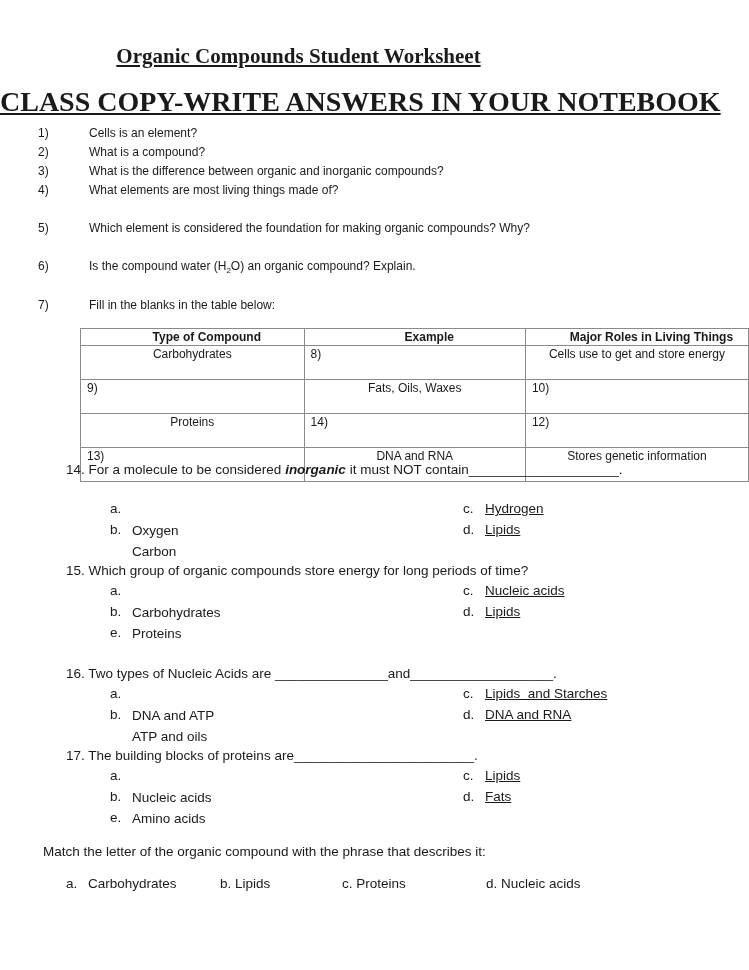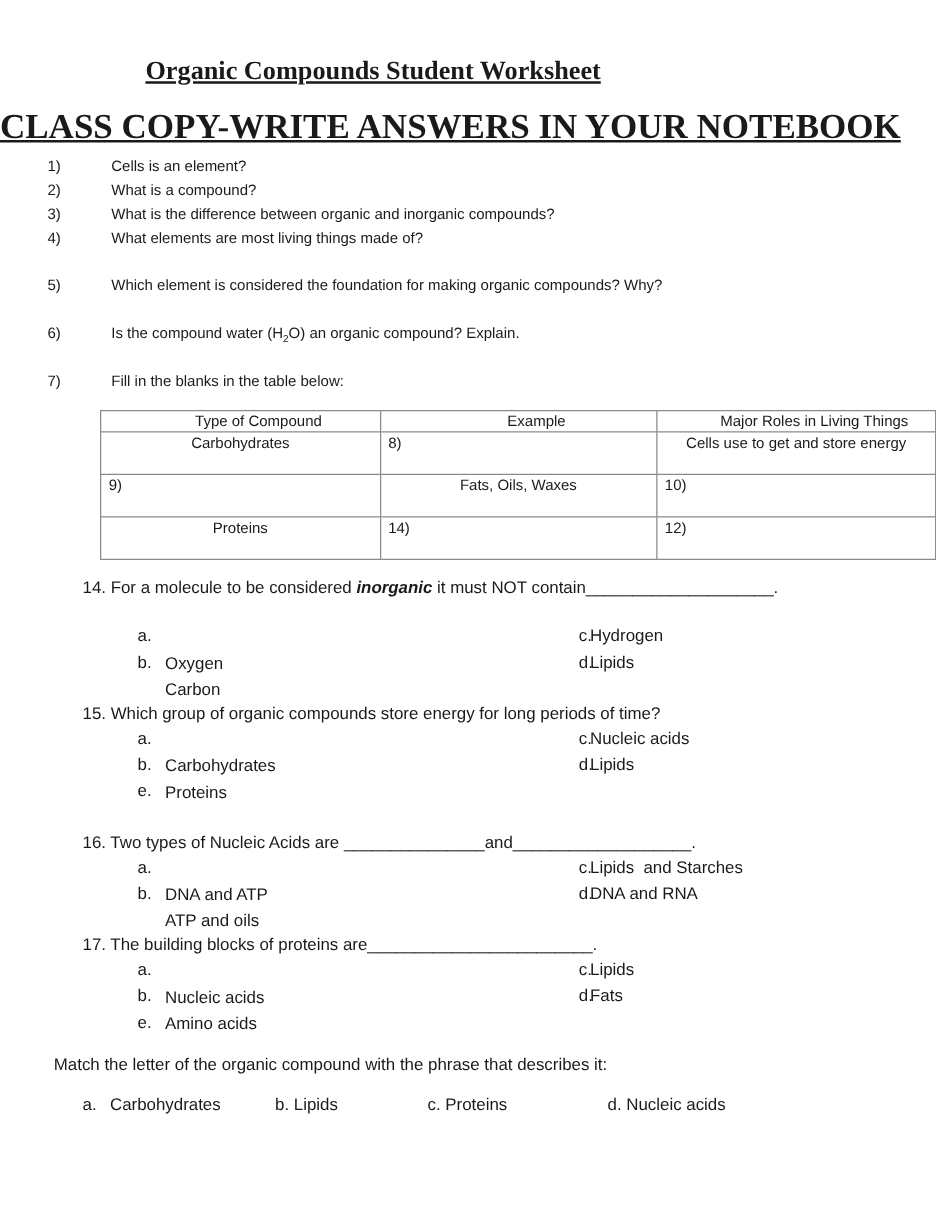--- a/index.html
+++ b/index.html
@@ -18,29 +18,29 @@
     .t2 { top: 86px; font-size: 28px; left: 0; }
     .qnum { position: absolute; left: 38px; font-size: 12px; }
     .qtext { position: absolute; left: 89px; font-size: 12px; }
     table.compounds {
       position: absolute; left: 80px; top: 328px;
       border-collapse: collapse; font-size: 12px;
     }
     table.compounds td, table.compounds th {
       border: 1px solid #8a8a8a; vertical-align: top; padding: 1px 6px 0 6px;
     }
-    table.compounds th { height: 15px; font-weight: normal; text-align: center; padding-left: 35px; }
+    table.compounds th { height: 15px; font-weight: bold; text-align: center; padding-left: 35px; }
     table.compounds td { height: 32px; }
     .c { text-align: center; }
     .big { font-size: 13.5px; }
     .opt { position: absolute; font-size: 13.5px; }
     .ol { left: 110px; }
     .ot { left: 132px; margin-top: 22px; }
     .orl { left: 463px; }
-    .ort { left: 472px; }
+    .ort { left: 485px; text-decoration: underline; }
   </style>
 </head>
 <body>
 
 <div>
 
   <div class="abs title t1">Organic Compounds Student Worksheet</div>
   <div class="abs title t2">CLASS COPY-WRITE ANSWERS IN YOUR NOTEBOOK</div>
 
   <div>
@@ -86,20 +86,25 @@
     </tr>
     <tr>
       <td>9)</td>
       <td class="c">Fats, Oils, Waxes</td>
       <td>10)</td>
     </tr>
     <tr>
       <td class="c">Proteins</td>
       <td>14)</td>
       <td>12)</td>
+    </tr>
+    <tr>
+      <td>13)</td>
+      <td class="c">DNA and RNA</td>
+      <td class="c">Stores genetic information</td>
     </tr>
   </tbody>
     </table>
 
   <div>
     <div class="abs big" style="left:66px; top:462px"><span>14. For a molecule to be considered </span><b><i>inorganic</i></b><span> it must NOT contain____________________.</span></div>
     <span class="opt ol" style="top:501px">a.</span>
     <span class="opt ot" style="top:501px">Oxygen</span>
     <span class="opt ol" style="top:522px">b.</span>
     <span class="opt ot" style="top:522px">Carbon</span>

